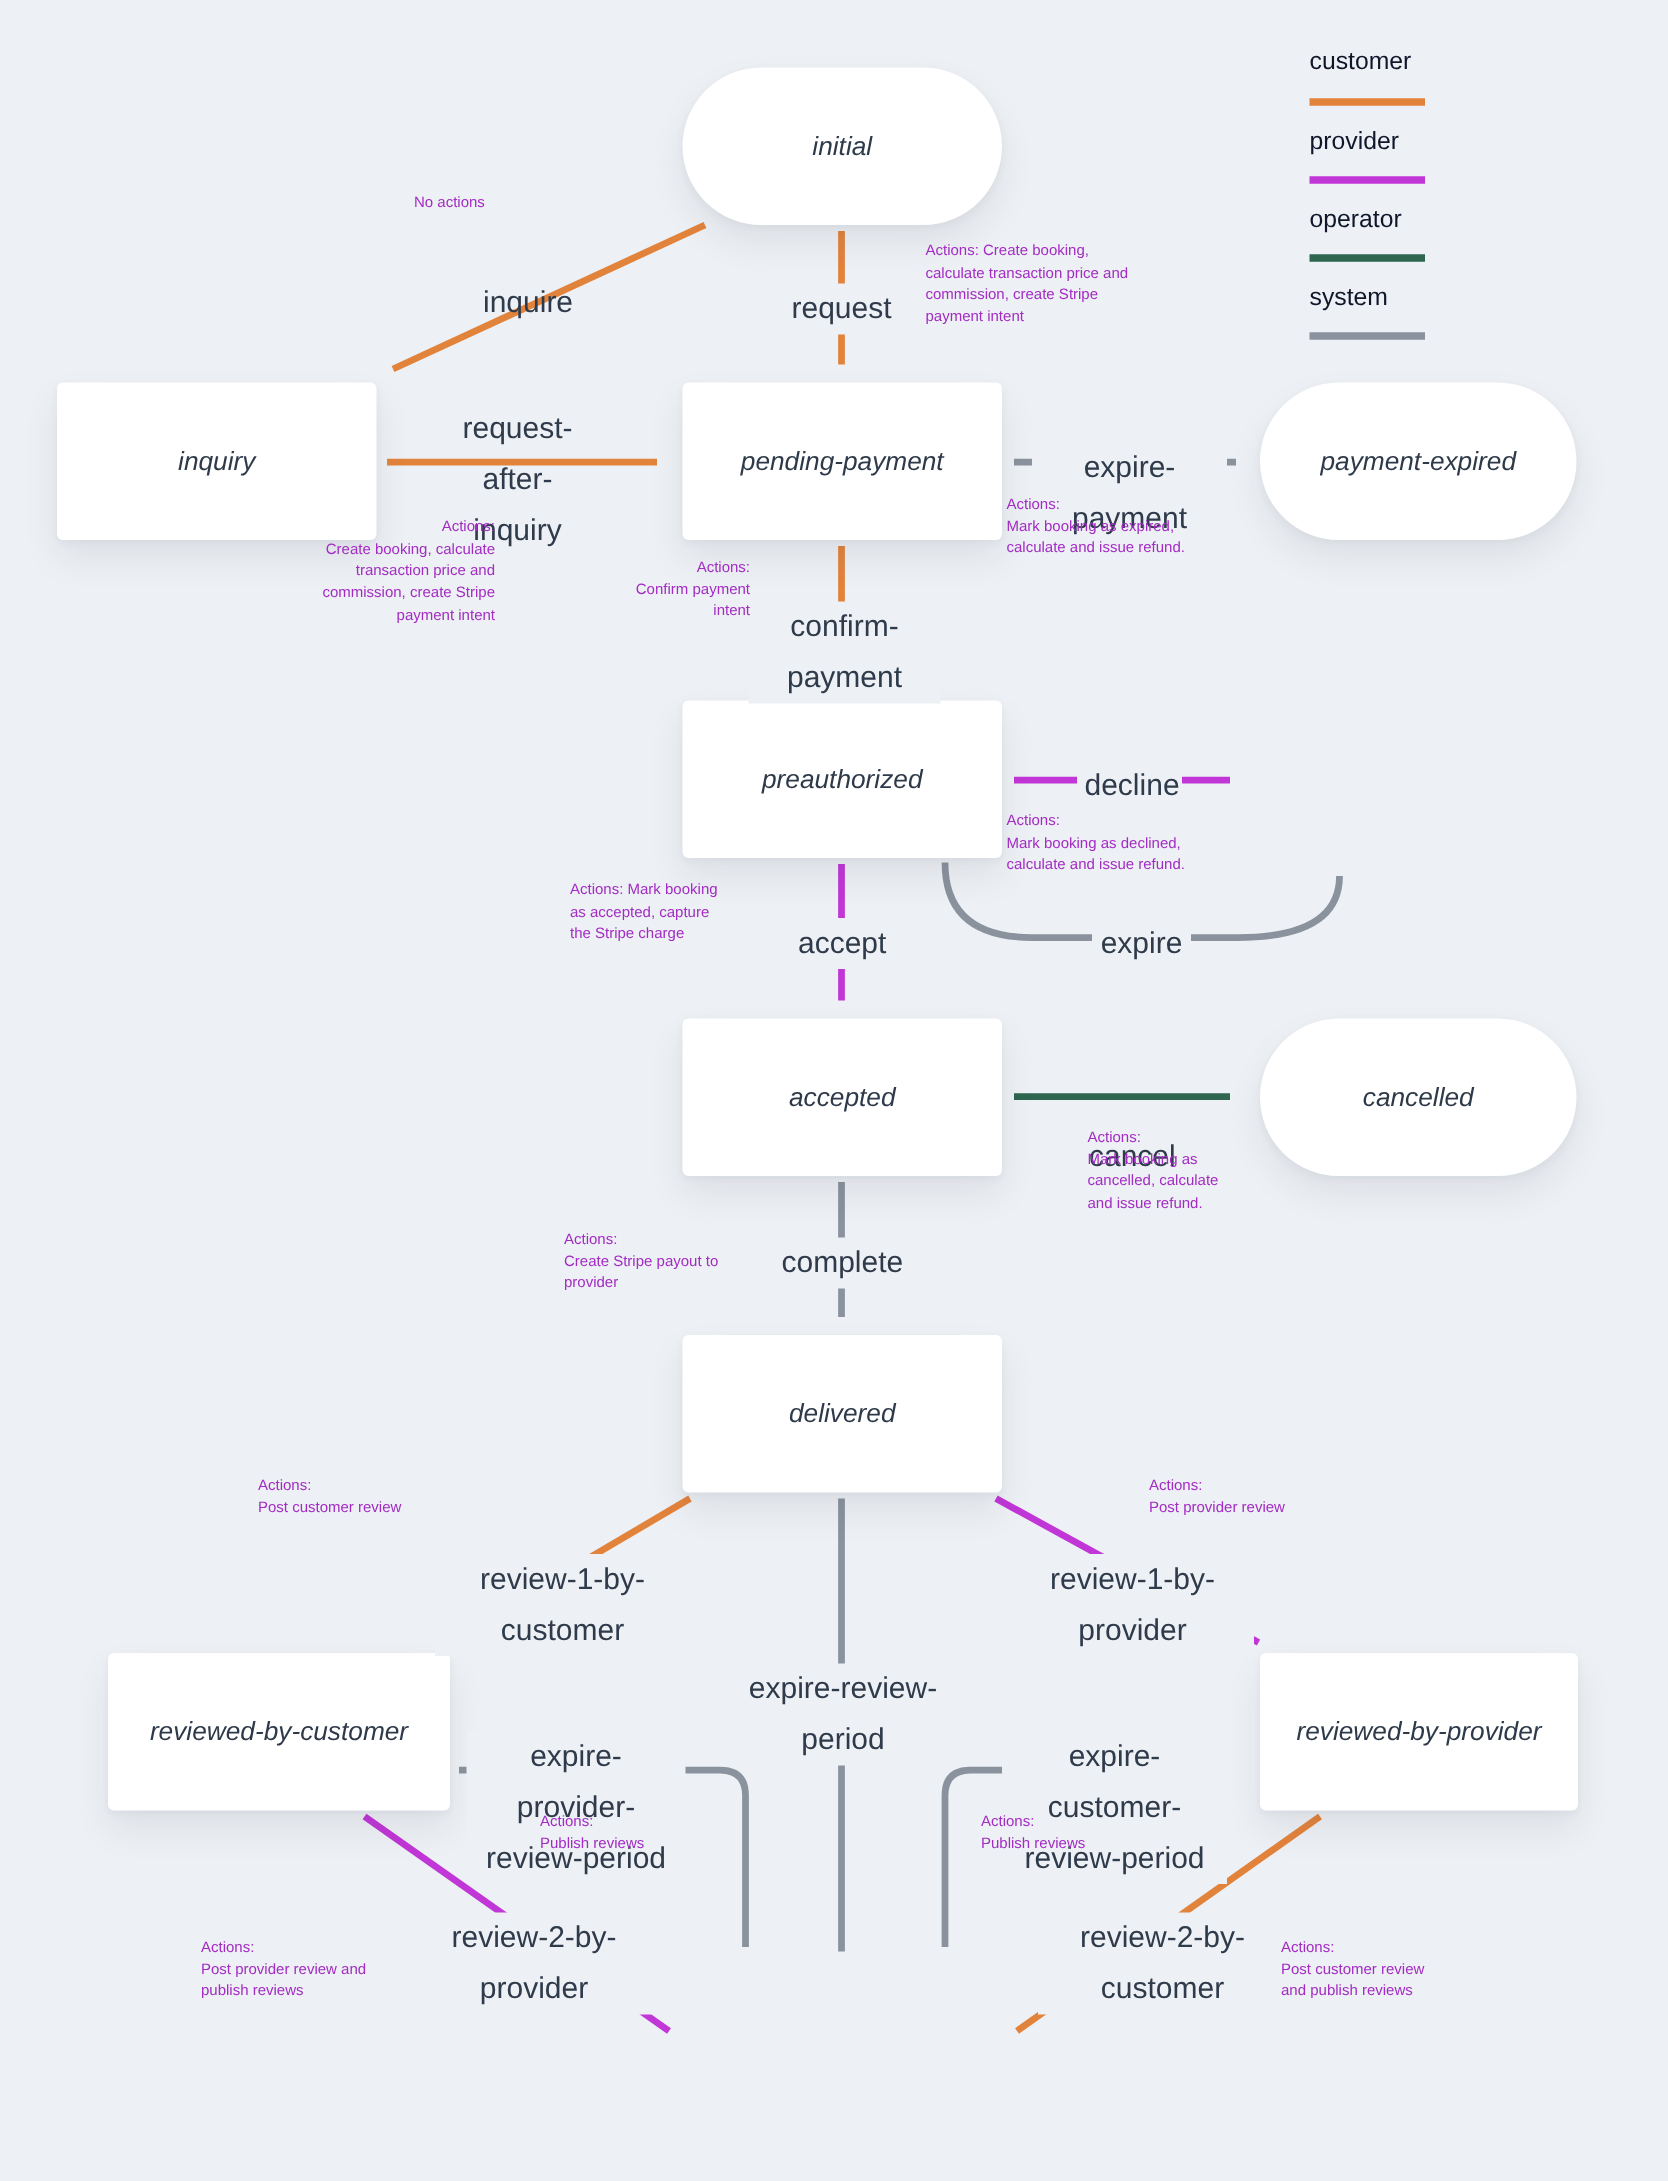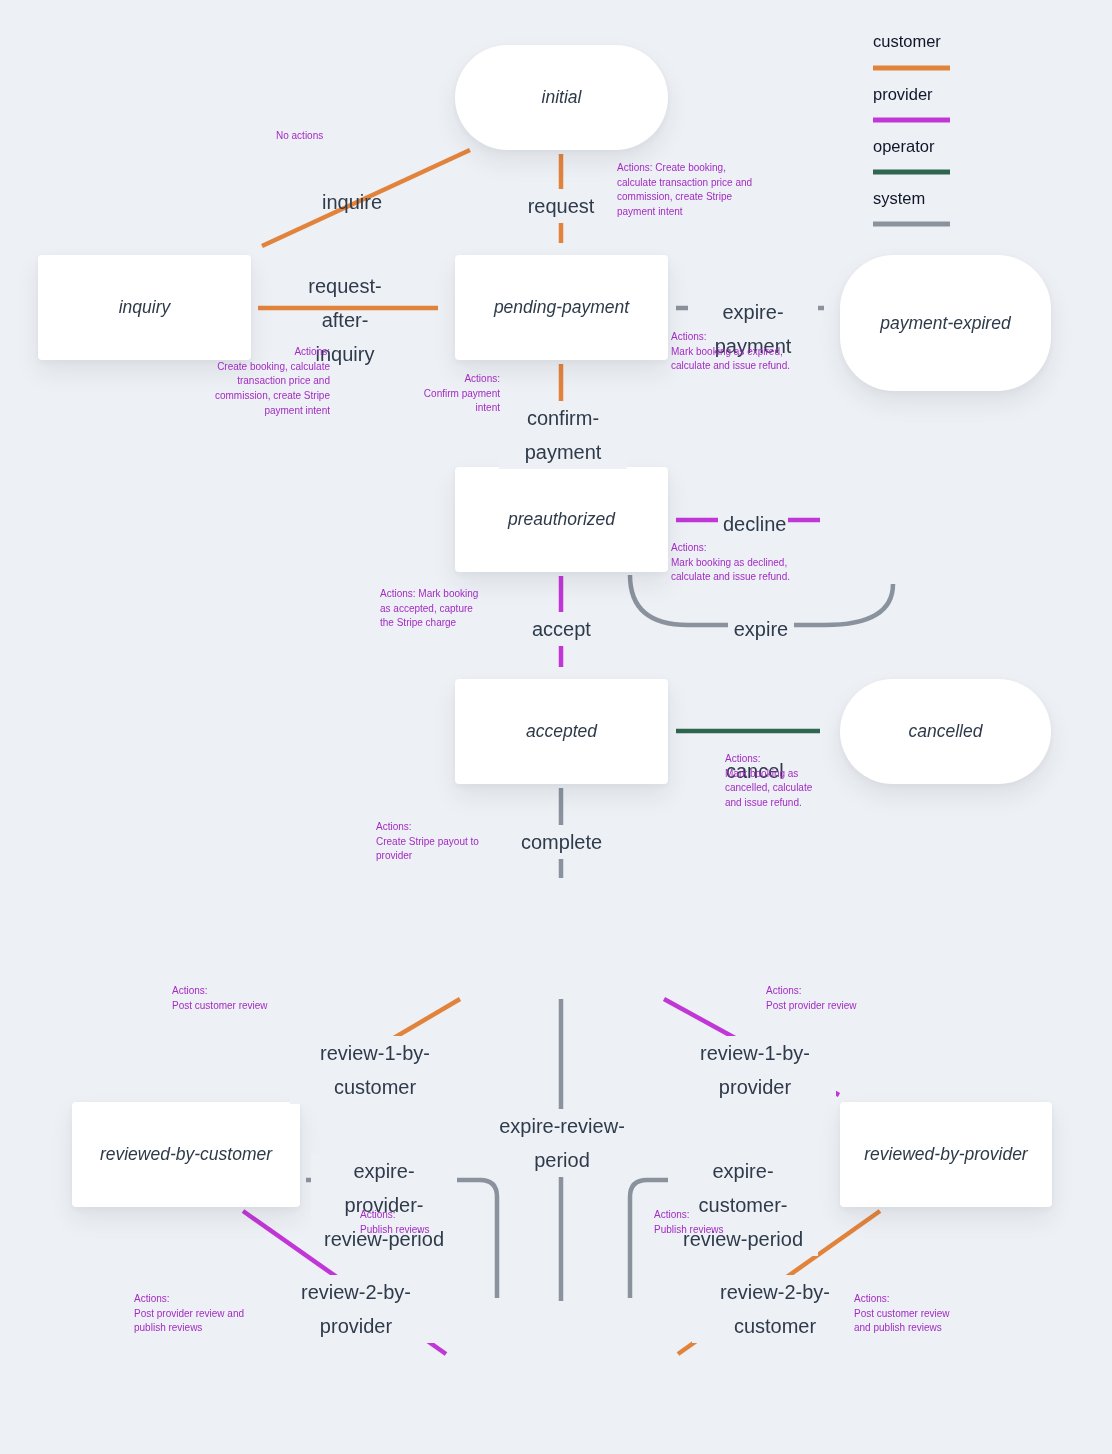--- a/index.html
+++ b/index.html
@@ -75,31 +75,34 @@
 
   <div class="state pill" style="left:455px;top:45px;width:213px;height:105px;">
       <span>initial</span>
     </div>
   <div class="state" style="left:38px;top:255px;width:213px;height:105px;">
       <span>inquiry</span>
     </div>
   <div class="state" style="left:455px;top:255px;width:213px;height:105px;">
       <span>pending-payment</span>
     </div>
-  <div class="state pill" style="left:840px;top:255px;width:211px;height:136px;">
+  <div class="state pill" style="left:840px;top:255px;width:211px;height:105px;">
       <span>payment-expired</span>
     </div>
   <div class="state" style="left:455px;top:467px;width:213px;height:105px;">
       <span>preauthorized</span>
     </div>
   <div class="state" style="left:455px;top:679px;width:213px;height:105px;">
       <span>accepted</span>
     </div>
   <div class="state pill" style="left:840px;top:679px;width:211px;height:105px;">
       <span>cancelled</span>
+    </div>
+  <div class="state" style="left:455px;top:890px;width:213px;height:105px;">
+      <span>delivered</span>
     </div>
   <div class="state" style="left:72px;top:1102px;width:228px;height:105px;">
       <span>reviewed-by-customer</span>
     </div>
   <div class="state" style="left:840px;top:1102px;width:212px;height:105px;">
       <span>reviewed-by-provider</span>
     </div>
 
   <div class="lbl" style="left:322px;top:185px;width:70px;">inquire</div>
   <div class="lbl bg ta-c" style="left:511px;top:189px;width:100px;">request</div>

